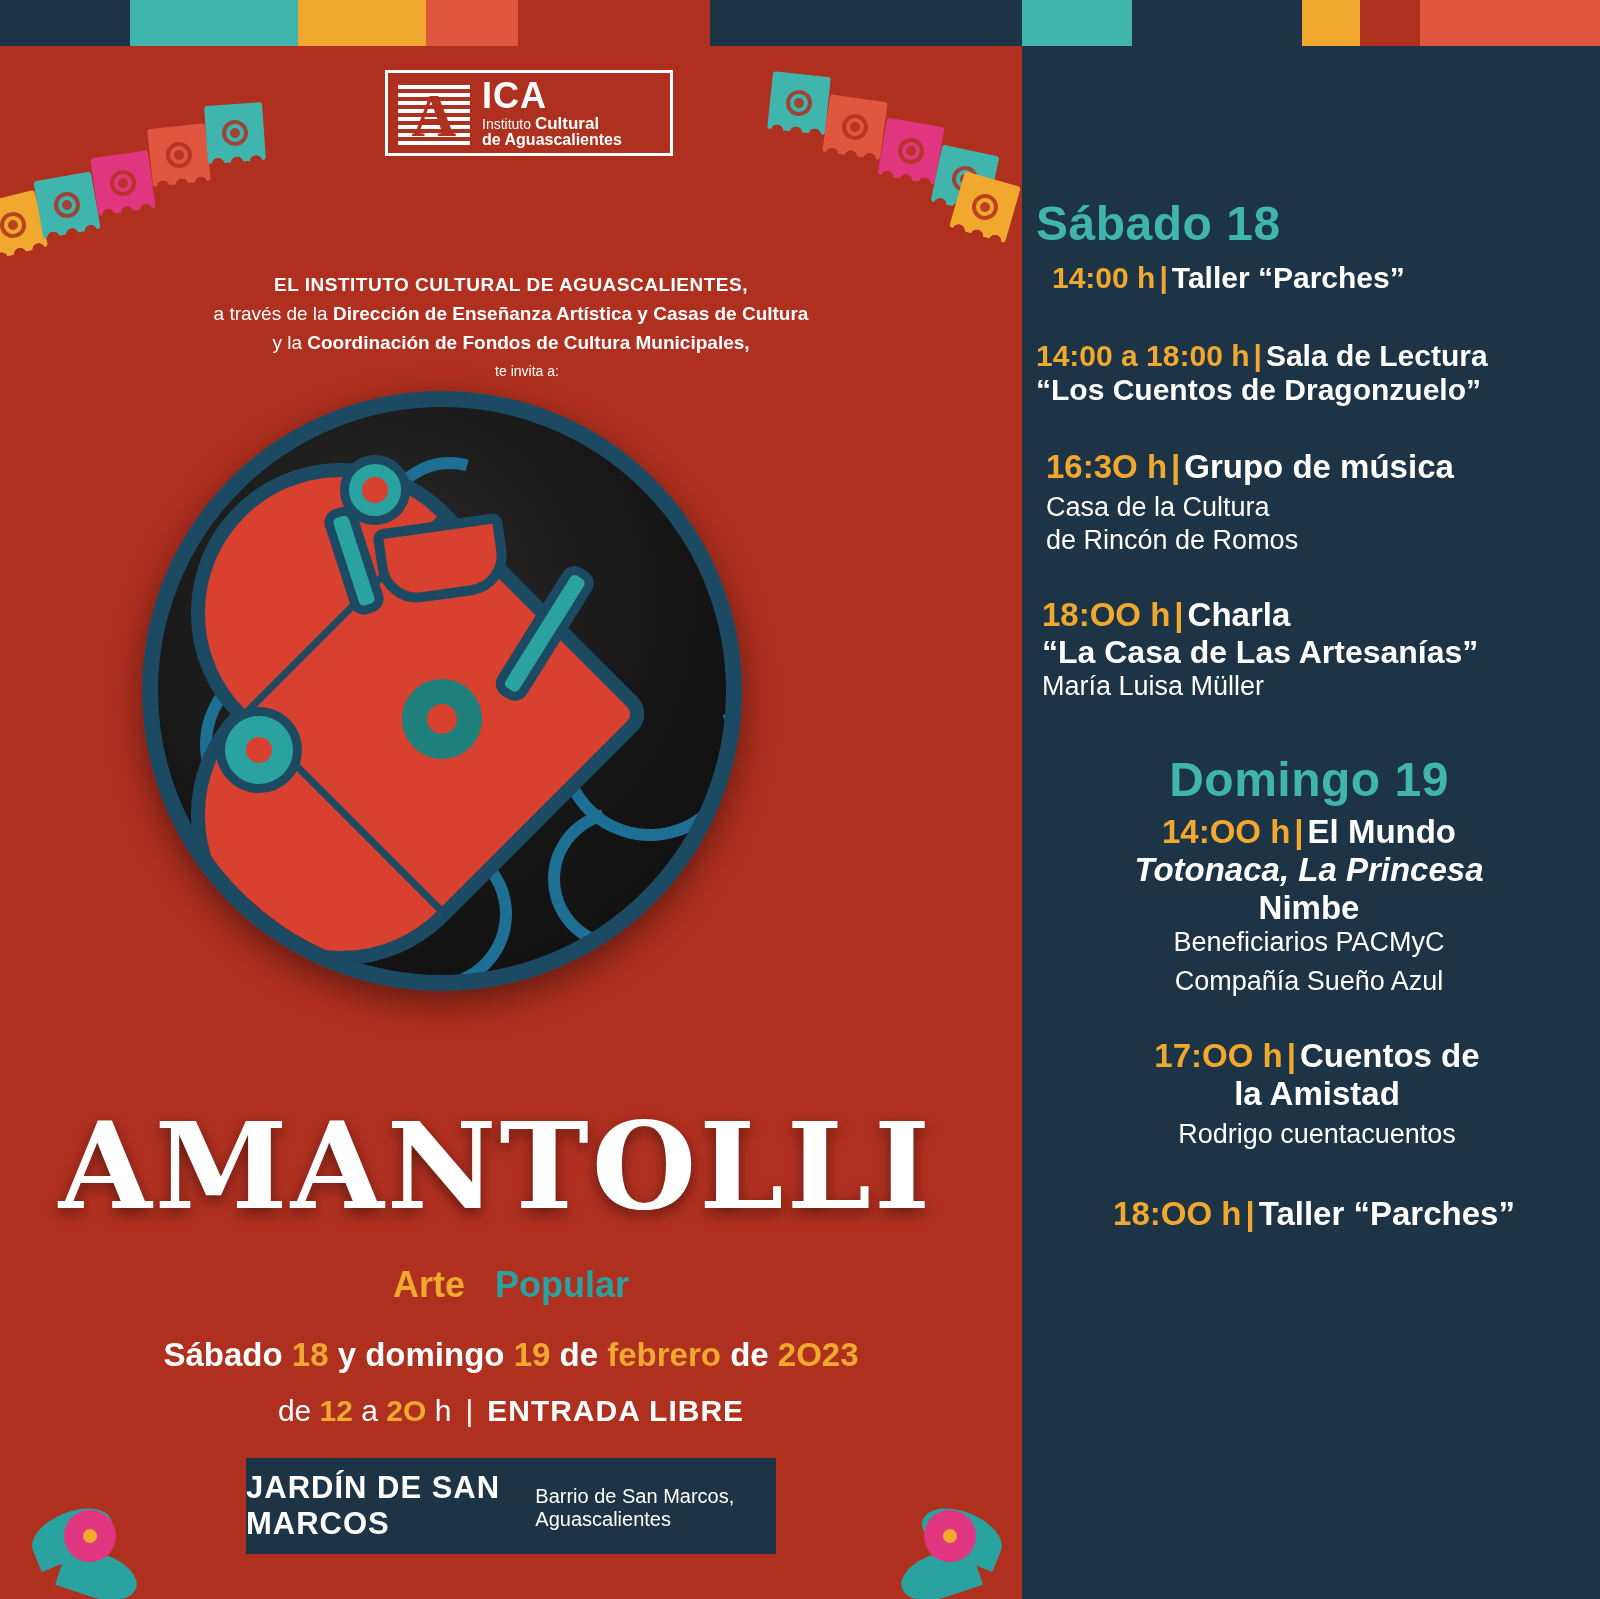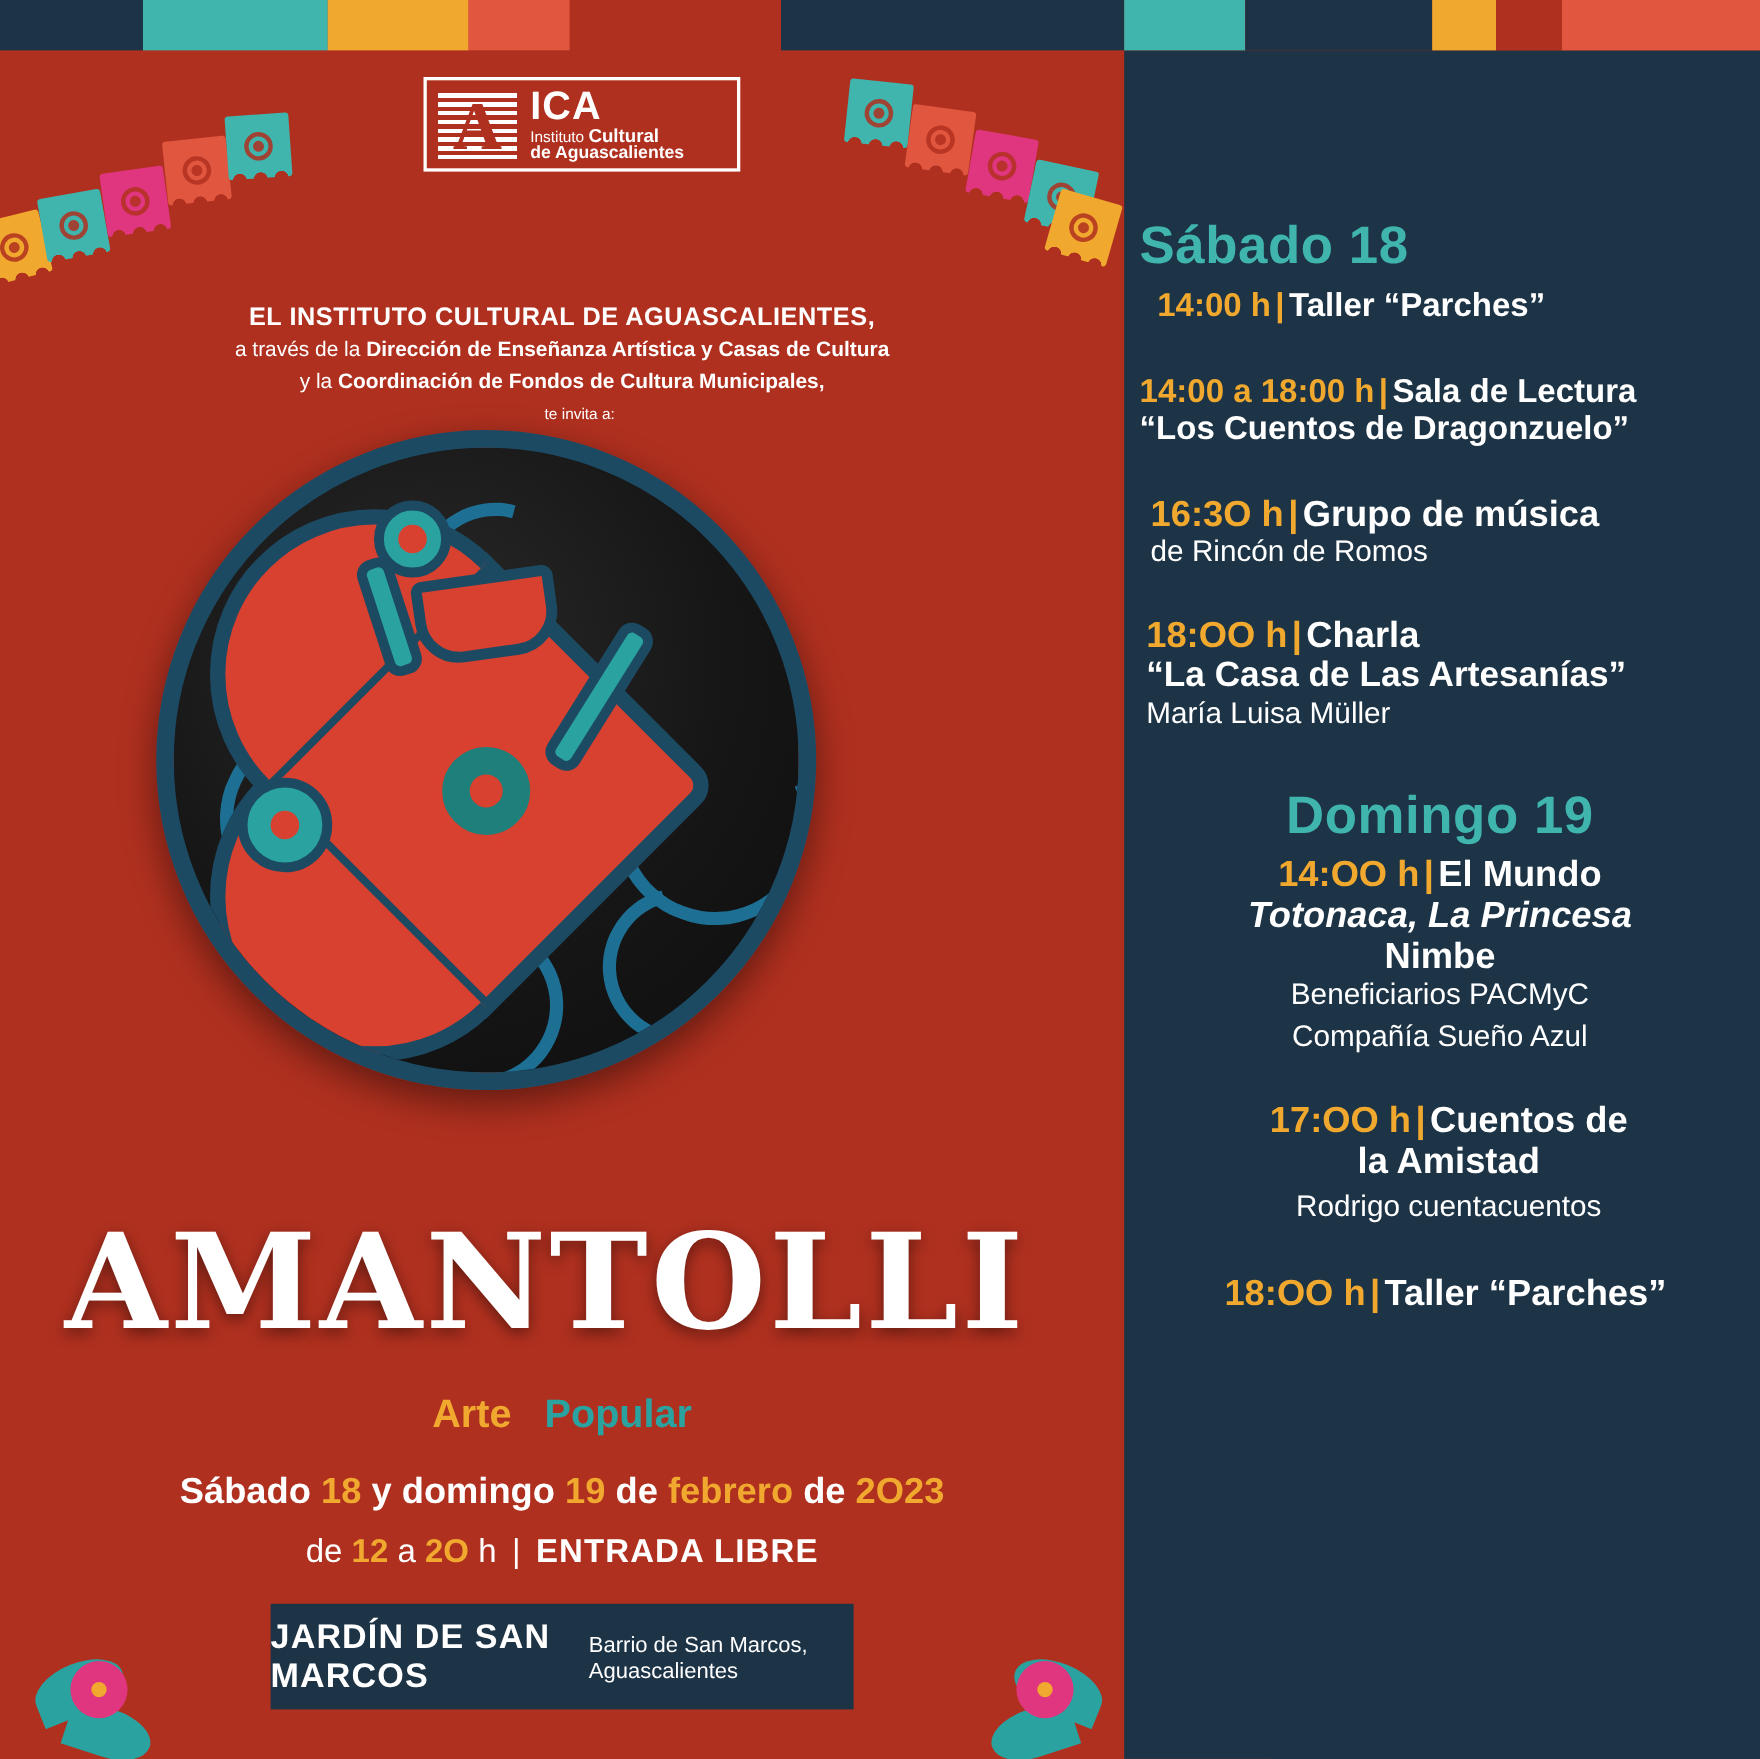--- a/index.html
+++ b/index.html
@@ -131,21 +131,21 @@
 
   
   .invite {
     position: absolute;
     top: 228px; left: 0;
     width: 1022px;
     text-align: center;
     color: #ffffff;
   }
   .invite .l1 {
-    font-size: 23px;
+    font-size: 19px;
     font-weight: 700;
     letter-spacing: 0.5px;
   }
   .invite .l2, .invite .l3 {
     font-size: 19px;
     margin-top: 7px;
   }
   .invite .l2 b, .invite .l3 b { font-weight: 700; }
   .invite .l4 {
     font-size: 14px;
@@ -517,20 +517,21 @@
         <div class="line-main">
           <span class="time">14:00 a 18:00 h</span><span class="bar">|</span><span>Sala de Lectura</span>
         </div>
         <div class="line-main"><span>“Los Cuentos de Dragonzuelo”</span></div>
       </div>
 
       <div class="sched-item" style="margin-top:40px;padding-left:10px;">
         <div class="line-main" style="font-size:33px;">
           <span class="time">16:3O h</span><span class="bar">|</span><span>Grupo de música</span>
         </div>
+        <div class="line-sub" style="margin-top:6px;">Casa de la Cultura</div>
         <div class="line-sub">de Rincón de Romos</div>
       </div>
 
       <div class="sched-item" style="margin-top:40px;padding-left:6px;">
         <div class="line-main" style="font-size:33px;">
           <span class="time">18:OO h</span><span class="bar">|</span><span>Charla</span>
         </div>
         <div class="line-main" style="font-size:32px;"><span>“La Casa de Las Artesanías”</span></div>
         <div class="line-sub" style="margin-top:0;">María Luisa Müller</div>
       </div>

